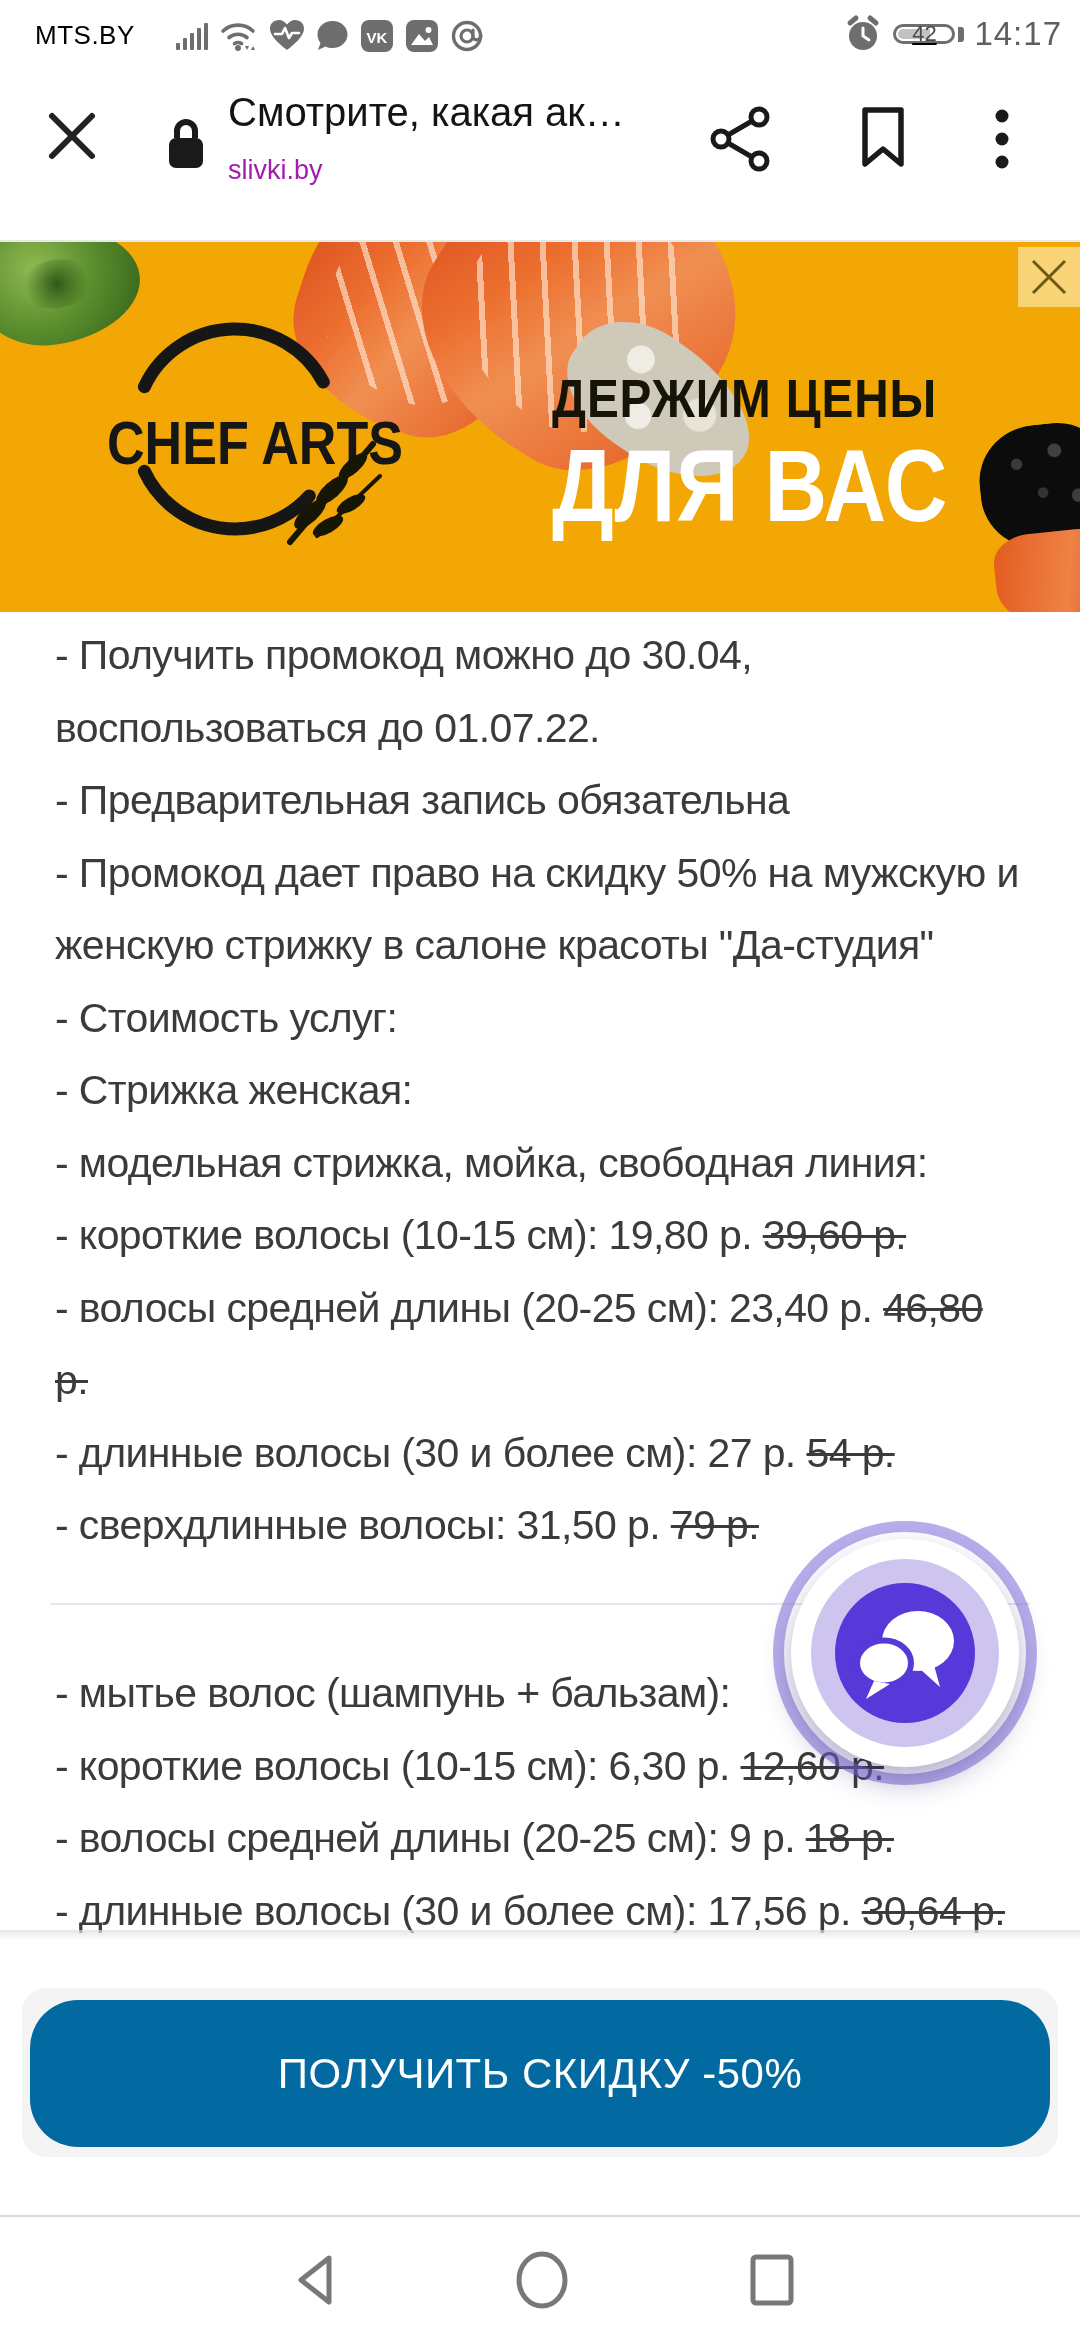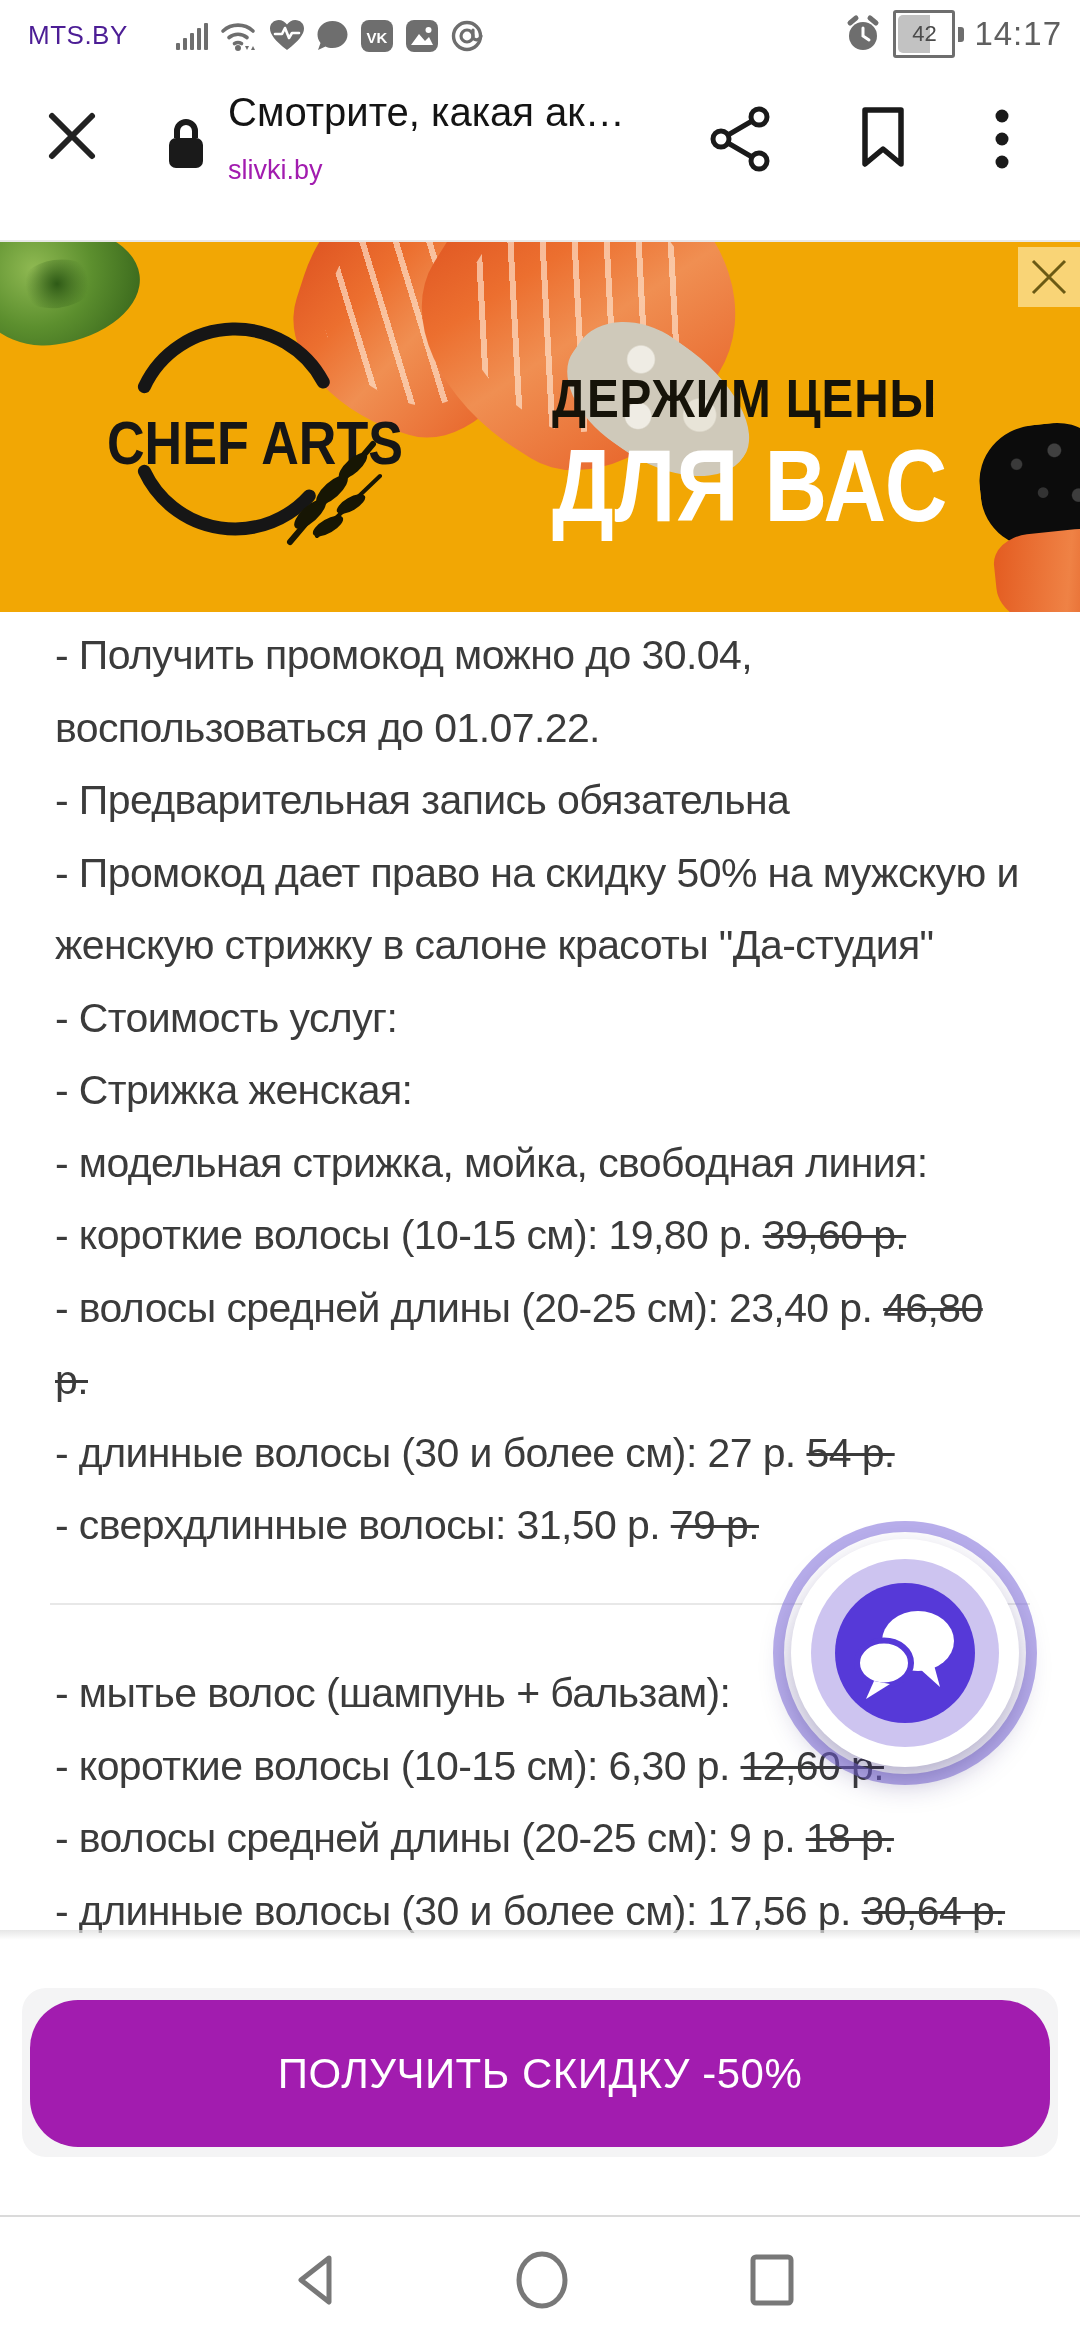--- a/index.html
+++ b/index.html
@@ -2,25 +2,25 @@
 <html><head>
 <meta charset="utf-8">
 <style>
   * { margin:0; padding:0; box-sizing:border-box; }
   html,body { background:#fff; }
   body { font-family:"Liberation Sans", sans-serif; }
   .phone { position:relative; width:1080px; height:2340px; background:#fff; overflow:hidden; }
 
   
   .status-bar { position:absolute; left:0; top:0; width:1080px; height:66px; background:#fff; }
-  .carrier { position:absolute; left:28px; top:20px; font-size:26px; color:#4c1d95; letter-spacing:0.5px; }
+  .carrier { position:absolute; left:35px; top:20px; font-size:26px; color:#000000; letter-spacing:0.5px; }
   .st-icons { position:absolute; left:175px; top:17px; display:flex; align-items:center; gap:11px; height:38px; }
   .st-right { position:absolute; right:18px; top:12px; display:flex; align-items:center; gap:10px; height:44px; }
   .time { font-size:33px; color:#5f5f5f; letter-spacing:1px; }
-  .batt { position:relative; width:62px; height:48px; border:3.5px solid #6e6e6e; border-radius:3px; display:flex; align-items:center; }
+  .batt { position:relative; width:62px; height:20px; border:3.5px solid #6e6e6e; border-radius:17px; display:flex; align-items:center;text-decoration:underline; }
   .batt .fill { position:absolute; left:2px; top:2px; bottom:2px; width:32px; background:#c2c2c2; border-radius:5px 0 0 5px; }
   .batt .lvl { position:relative; width:100%; text-align:center; font-size:22px; color:#4a4a4a; }
   .batt-nub { width:6px; height:15px; background:#6e6e6e; border-radius:0 3px 3px 0; margin-left:-7px; }
 
   
   .header { position:absolute; left:0; top:66px; width:1080px; height:172px; background:#fff;padding-left:45px; }
   .close-x { position:absolute; left:44px; top:42px; width:56px; height:56px; }
   .titles { position:absolute; left:228px; top:24px; width:480px; }
   .page-title { font-size:40px; color:#141414; white-space:nowrap; overflow:hidden; }
   .page-url { margin-top:20px; font-size:27px; color:#a21caf; }
@@ -75,21 +75,21 @@
   .fab { position:absolute; left:773px; top:1521px; width:264px; height:264px; border-radius:50%;
     border:11px solid rgba(125,108,218,0.55); cursor:pointer; }
   .fab .w { position:absolute; inset:7px; border-radius:50%; background:#fff;
     box-shadow:0 14px 30px rgba(40,25,110,0.35); }
   .fab .lav { position:absolute; inset:27px; border-radius:50%; background:#cdc4f0; }
   .fab .core { position:absolute; inset:51px; border-radius:50%; background:#5639d8;
     display:flex; align-items:center; justify-content:center; }
 
   
   .cta-card { position:absolute; left:22px; top:1988px; width:1036px; height:169px; background:#f4f4f5; border-radius:24px; }
-  .cta-btn { position:absolute; left:30px; top:2000px; width:1020px; height:147px; background:#a21caf;
+  .cta-btn { position:absolute; left:30px; top:2000px; width:1020px; height:147px; background:#0369a1;
     border:none; border-radius:48px; color:#ffffff; font-size:42px; font-family:"Liberation Sans",sans-serif;
     letter-spacing:0.5px; cursor:pointer; }
 
   
   .navbar { position:absolute; left:0; top:2215px; width:1080px; height:125px; background:#fff; border-top:2px solid #dadada;
     display:flex; align-items:center; }
   .nav-slot { position:absolute; top:0; height:125px; display:flex; align-items:center; justify-content:center; width:120px; cursor:pointer; }
   .nav-back { left:255px; } .nav-home { left:482px; } .nav-recent { left:712px; }
 </style>
 </head>

